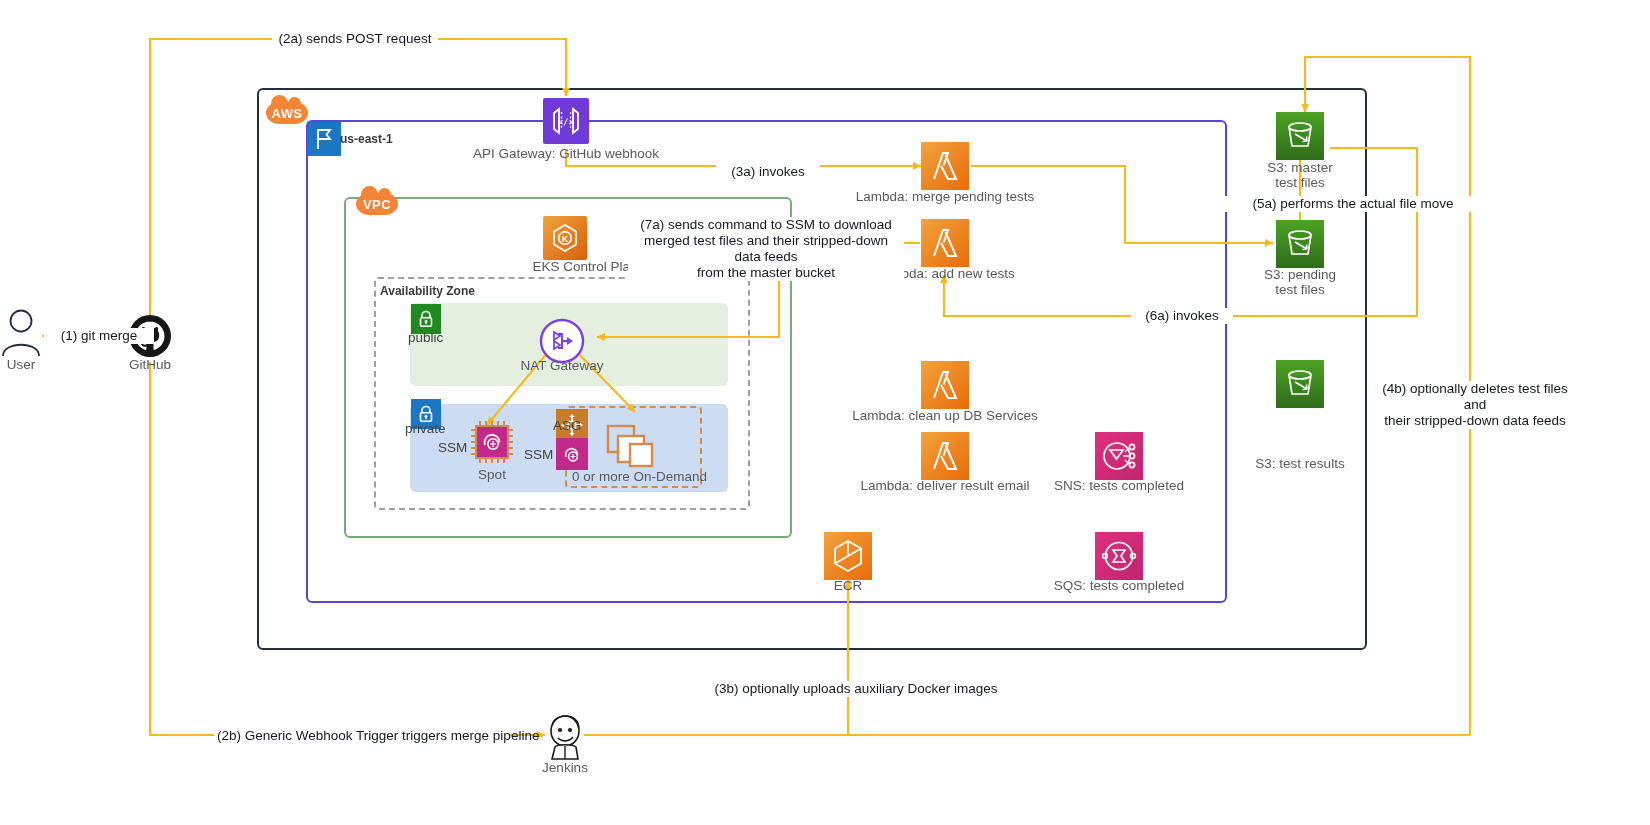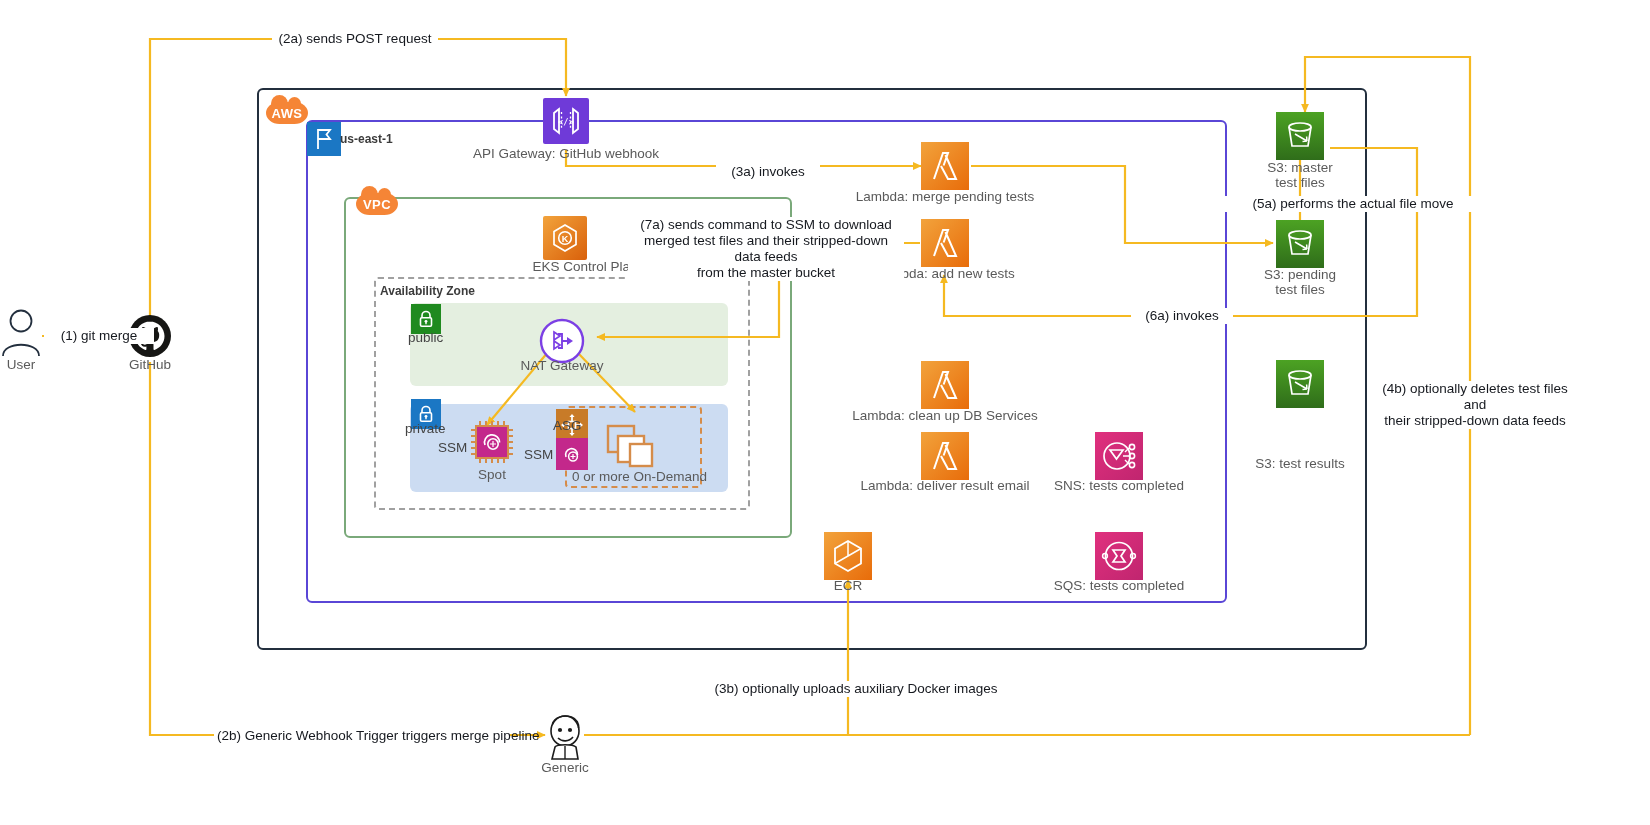--- a/index.html
+++ b/index.html
@@ -115,21 +115,21 @@
 
   <svg class="ico" style="left:543px;top:713px;" width="44" height="48" viewBox="0 0 44 48">
     <ellipse cx="22" cy="18" rx="14" ry="15" fill="#fff" stroke="#1c1c1c" stroke-width="1.6"></ellipse>
     <path d="M9.5 11 C11 5 20 1 28.5 4 C34 6 36 11 35.5 15" fill="none" stroke="#1c1c1c" stroke-width="1.6"></path>
     <circle cx="17" cy="17" r="2.1" fill="#1c1c1c"></circle>
     <circle cx="27" cy="17" r="2.1" fill="#1c1c1c"></circle>
     <path d="M15 25 C19 29 26 29 30 24" fill="none" stroke="#1c1c1c" stroke-width="1.6"></path>
     <path d="M12 34 C14 31 30 31 33 34 L35 46 H9 Z" fill="#fff" stroke="#1c1c1c" stroke-width="1.6"></path>
     <path d="M22 33 L22 46" stroke="#1c1c1c" stroke-width="1.4"></path>
   </svg>
-  <div class="cap" style="left:525px;top:760px;width:80px;">Generic</div>
+  <div class="cap" style="left:525px;top:760px;width:80px;">Jenkins</div>
 
   <svg class="ico" style="left:543px;top:98px;" width="46" height="46" viewBox="0 0 46 46">
     <rect width="46" height="46" rx="2" fill="#6f3ad8"></rect>
     <path d="M16 11 L11 15 V31 L16 35 Z" fill="none" stroke="#fff" stroke-width="1.8"></path>
     <path d="M30 11 L35 15 V31 L30 35 Z" fill="none" stroke="#fff" stroke-width="1.8"></path>
     <path d="M18.5 14 v18 M27.5 14 v18" stroke="#fff" stroke-width="1.3" stroke-dasharray="2 2.6"></path>
     <text x="23" y="27" font-size="9" fill="#fff" text-anchor="middle" font-family="DejaVu Sans Mono, monospace">&lt;/&gt;</text>
   </svg>
   <div class="cap" style="left:446px;top:146px;width:240px;">API Gateway: GitHub webhook</div>
 

